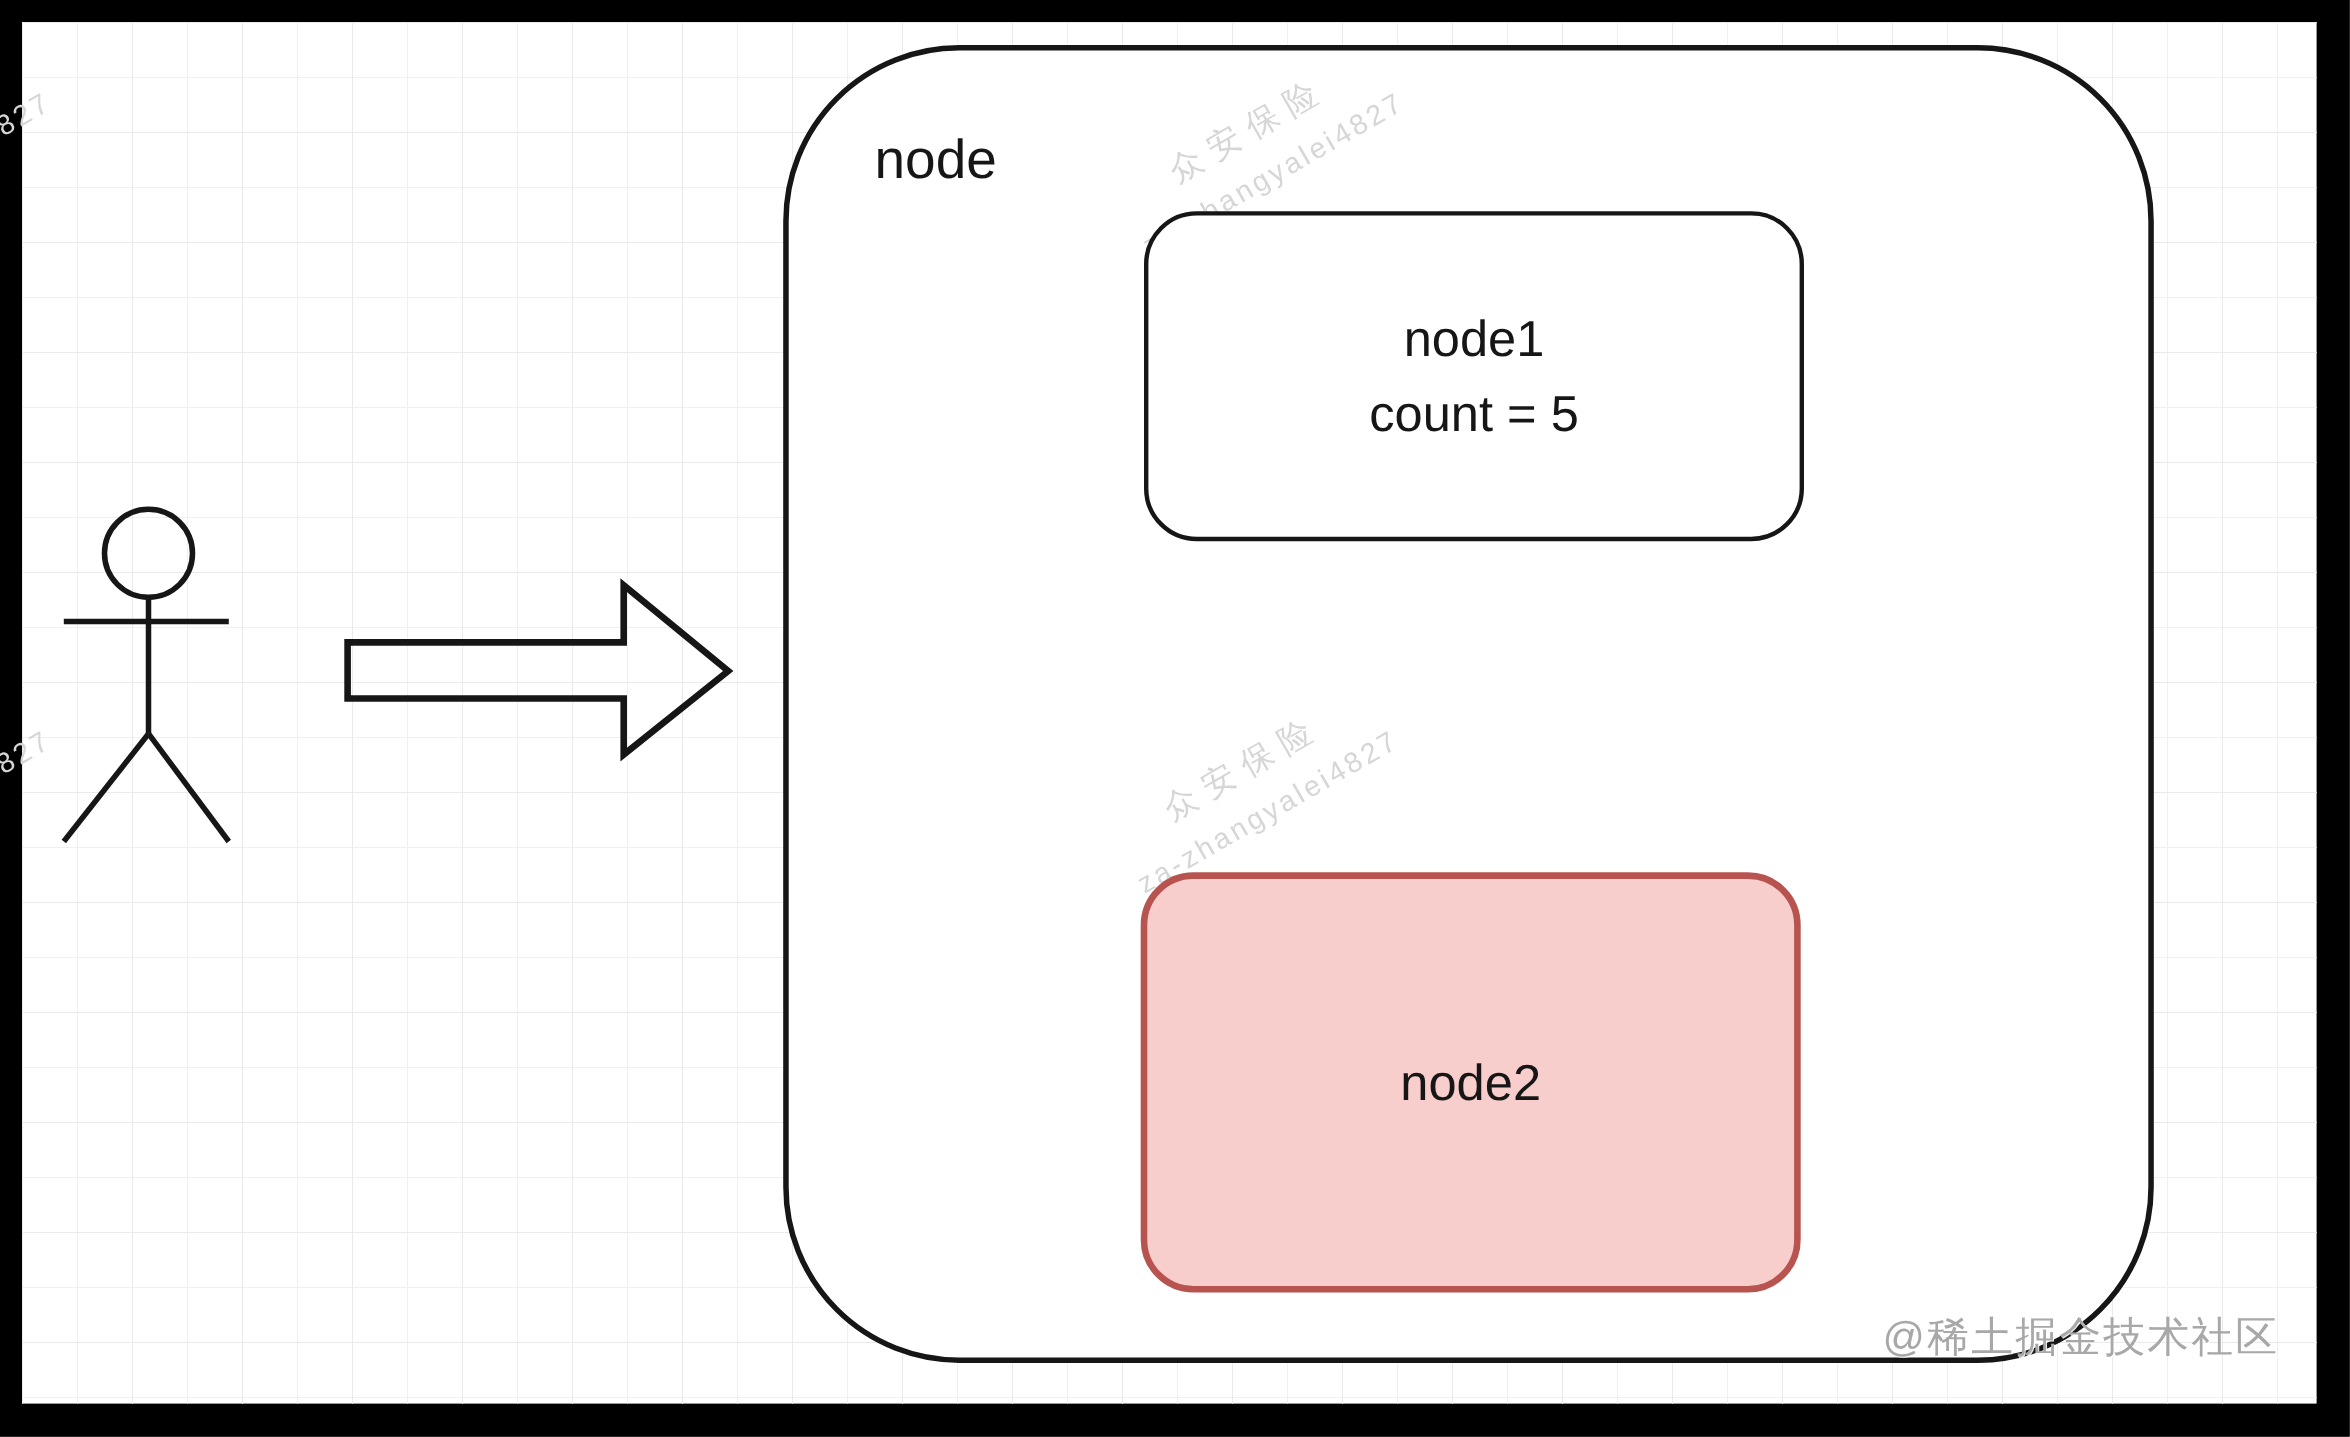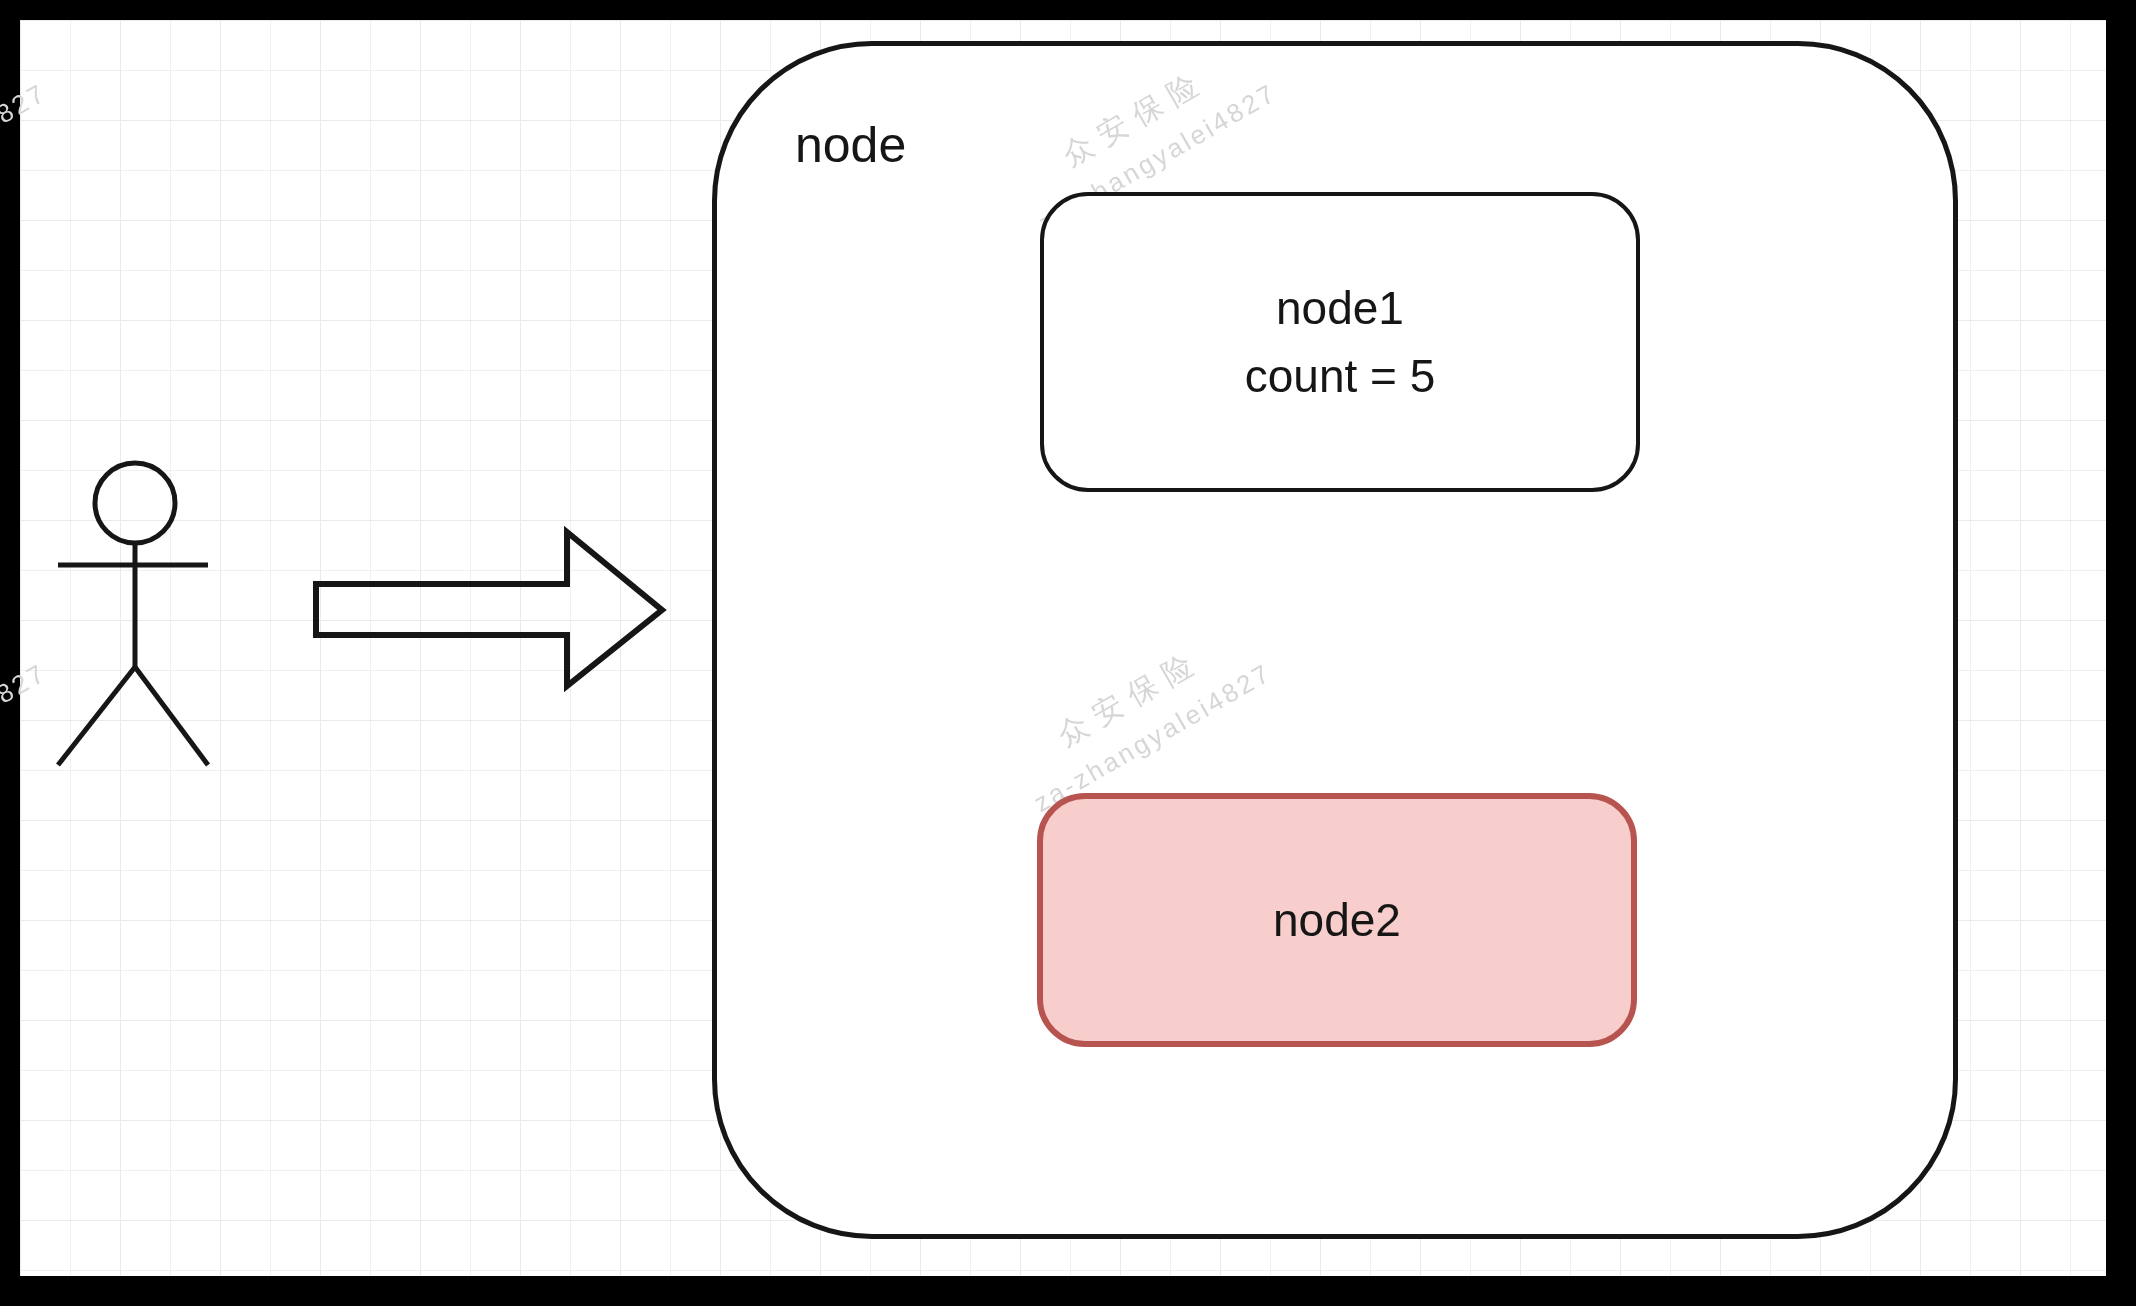--- a/index.html
+++ b/index.html
@@ -69,21 +69,21 @@
     text-align: center;
   }
   #node1-box {
     left: 1040px; top: 192px;
     background: #ffffff;
     border: 4px solid var(--shape-stroke);
     border-radius: 48px;
   }
   #node2-box {
     left: 1037px; top: 793px;
-    height: 254px;
+    height: 382px;
     background: var(--highlight-fill);
     border: 6px solid var(--highlight-border);
     border-radius: 48px;
   }
   
   #action-label {
     position: absolute;
     left: 250px; top: 408px;
     width: 420px;
     text-align: center;
@@ -177,14 +177,15 @@
       <line class="ln" x1="135" y1="543" x2="135" y2="667"></line>
       <line class="ln" x1="58" y1="565" x2="208" y2="565"></line>
       <line class="ln" x1="135" y1="667" x2="58" y2="765"></line>
       <line class="ln" x1="135" y1="667" x2="208" y2="765"></line>
     </g>
     <g>
       <polygon class="arrow-shape" points="316,584 567,584 567,532 662,610 567,686 567,635 316,635"></polygon>
     </g>
   </svg>
 
+  <div id="credit-watermark">@稀土掘金技术社区</div>
 
 </div>
 
 </body></html>

